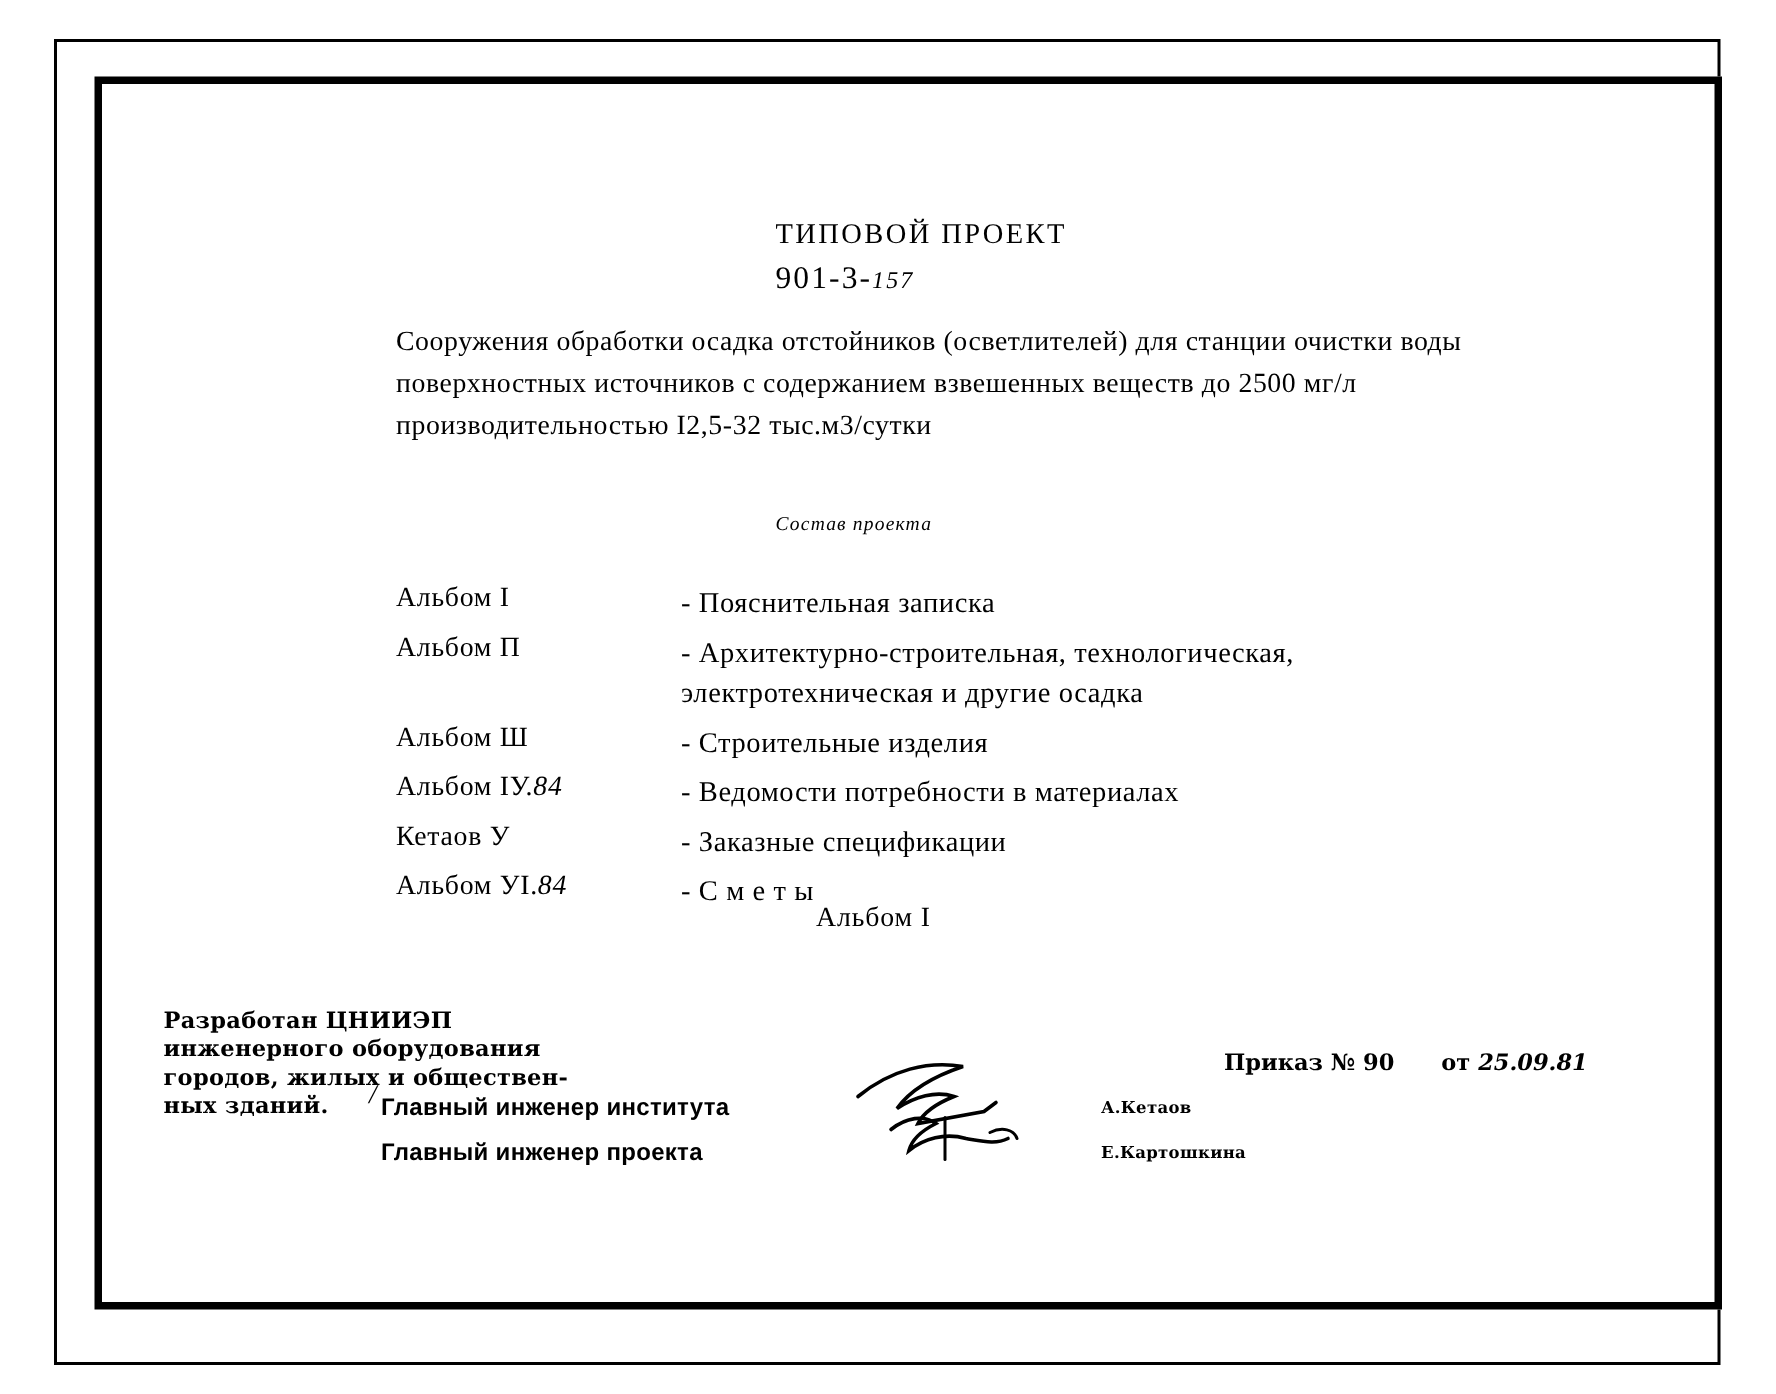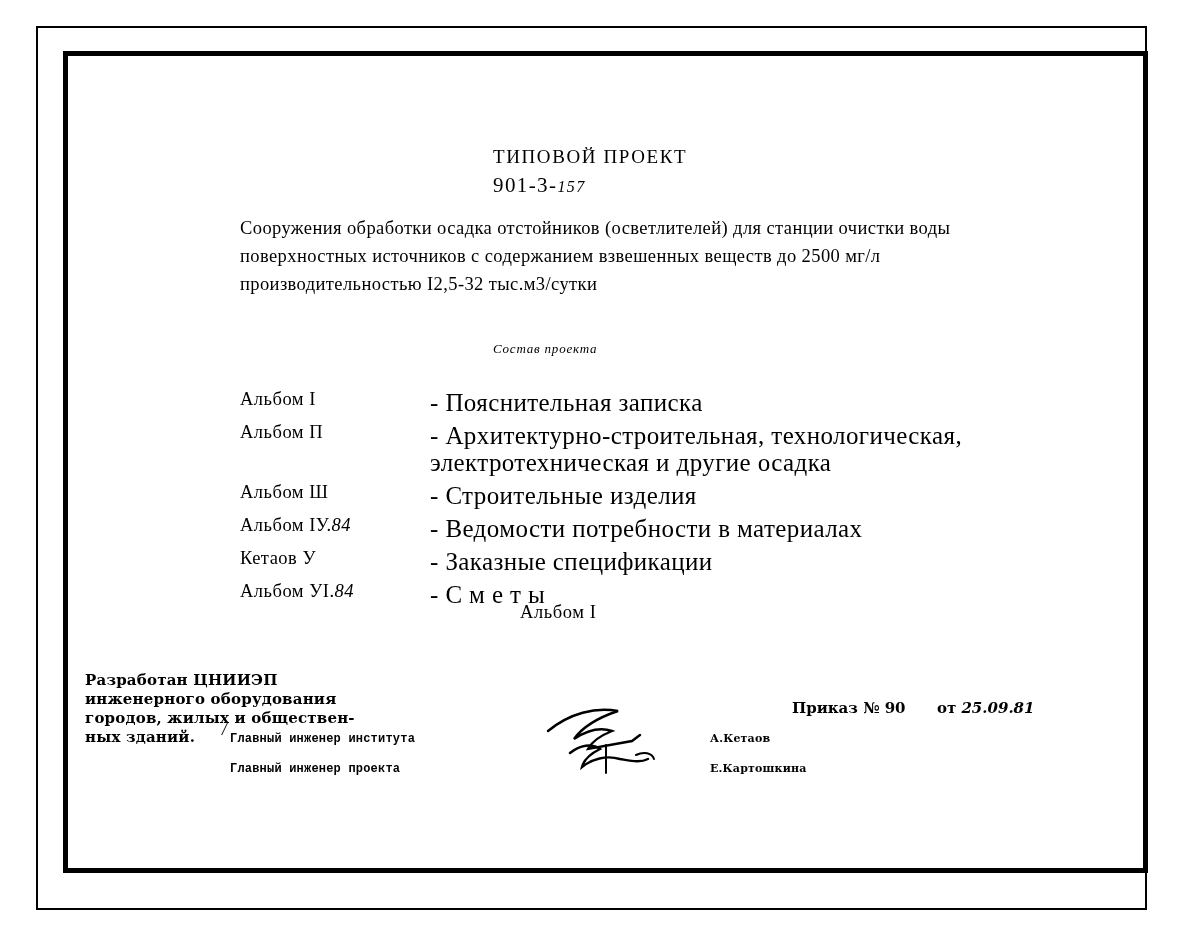--- a/index.html
+++ b/index.html
@@ -39,21 +39,21 @@
     top: 51px;
     width: 1085px;
     height: 822px;
     border: 5px solid #000;
     box-sizing: border-box;
     background: #fff;
   }
 
   .content {
     position: absolute;
-    left: 50px;
+    left: 74px;
     top: 51px;
     width: 1085px;
     height: 579px;
     box-sizing: border-box;
   }
 
   .t {
     position: absolute;
     white-space: pre;
     font-family: "Liberation Serif", serif;
@@ -109,21 +109,21 @@
   .album-row .a-name {
     width: 190px;
     font-size: 18.5px;
     letter-spacing: 0.5px;
     white-space: pre;
   }
   .album-row .a-name .ital {
     font-style: italic;
   }
   .album-row .a-desc {
-    font-size: 25px;
+    font-size: 19px;
     letter-spacing: 0.4px;
     white-space: pre-line;
     line-height: 27px;
   }
 
   .album-one {
     left: 470px;
     top: 551px;
     font-size: 18.5px;
     letter-spacing: 0.6px;
@@ -163,22 +163,22 @@
     white-space: pre;
   }
   .right-order .ital {
     font-style: italic;
   }
 
   .sign-names {
     position: absolute;
     left: 180px;
     top: 673px;
-    font-family: Liberation Mono, monospace;
-    font-size: 12px;
+    font-family: Liberation Sans, sans-serif;
+    font-size: 16px;
     line-height: 30px;
     white-space: pre-line;
     font-weight: 600;
     letter-spacing: 0.2px;
   }
   .sign-people {
     position: absolute;
     left: 660px;
     top: 673px;
     font-family: "DejaVu Serif", serif;

